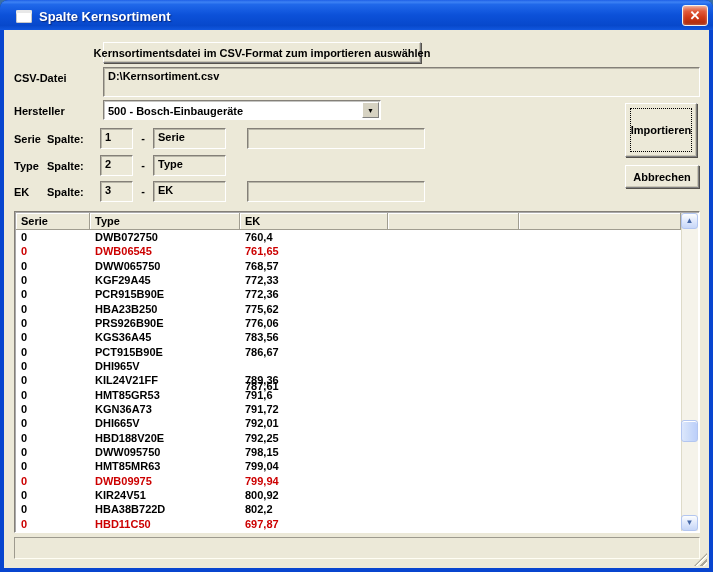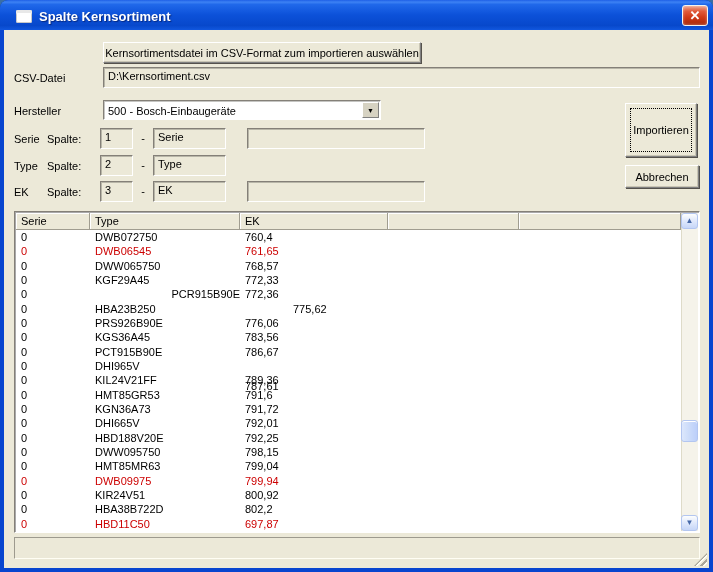--- a/index.html
+++ b/index.html
@@ -21,21 +21,21 @@
   .title-text{color:#fff;font-weight:bold;font-size:13px;margin-top:2px;
     text-shadow:1px 1px 1px rgba(0,10,60,.55);white-space:nowrap;}
   .close-btn{
     position:absolute;top:5px;right:5px;width:26px;height:21px;border-radius:3px;
     border:1px solid #f4f4f0;
     background:linear-gradient(180deg,#eda28c 0%,#e05a3a 28%,#cf3917 60%,#a72808 100%);
     color:#fff;display:flex;align-items:center;justify-content:center;
     font-size:13px;font-weight:bold;line-height:1;
     box-shadow:inset 0 0 3px rgba(255,255,255,.45);
   }
-  .client{position:absolute;left:4px;top:30px;width:705px;height:538px;background:#ece9d8;}
+  .client{position:absolute;left:4px;top:30px;width:705px;height:538px;background:#ece9d8;font-weight:bold;}
 
   .lbl{position:absolute;font-size:11px;line-height:20px;height:20px;white-space:nowrap;}
 
   .btn{
     position:absolute;background:#ece9d8;font-size:11px;
     border:1px solid #808080;border-top-color:#fff;border-left-color:#fff;
     box-shadow:1px 1px 0 #55524c, inset -1px -1px 0 #c9c5b4;
     display:flex;align-items:center;justify-content:center;white-space:nowrap;
   }
   .sunken{
@@ -118,21 +118,21 @@
     <div class="close-btn">
       <span>✕</span>
     </div>
   </div>
 
   <div class="client">
 
     <div class="btn" style="left:99px;top:12px;width:318px;height:21px;">Kernsortimentsdatei im CSV-Format zum importieren auswählen</div>
 
     <div class="lbl" style="left:10px;top:38px;">CSV-Datei</div>
-    <div class="sunken" style="left:99px;top:37px;width:597px;height:21px;">D:\Kernsortiment.csv</div>
+    <div class="sunken" style="left:99px;top:37px;width:597px;height:30px;">D:\Kernsortiment.csv</div>
 
     <div class="lbl" style="left:10px;top:71px;">Hersteller</div>
     <div class="combobox">
       <div class="combo-text">500 - Bosch-Einbaugeräte</div>
       <div class="combo-btn">
         <span>▼</span>
       </div>
     </div>
 
     <div class="lbl" style="left:10px;top:99px;">Serie</div>
@@ -187,27 +187,27 @@
             <div class="lcell" style="width: 150px;">DWW065750</div>
             <div class="lcell" style="width: 148px;">768,57</div>
           </div>
           <div class="lrow">
             <div class="lcell" style="width: 74px;">0</div>
             <div class="lcell" style="width: 150px;">KGF29A45</div>
             <div class="lcell" style="width: 148px;">772,33</div>
           </div>
           <div class="lrow">
             <div class="lcell" style="width: 74px;">0</div>
-            <div class="lcell" style="width: 150px; text-align: right;">PCR915B90E</div>
+            <div class="lcell" style="width: 150px;">PCR915B90E</div>
             <div class="lcell" style="width: 148px;">772,36</div>
           </div>
           <div class="lrow">
             <div class="lcell" style="width: 74px;">0</div>
             <div class="lcell" style="width: 150px;">HBA23B250</div>
-            <div class="lcell" style="width: 148px; margin-left: 48px;">775,62</div>
+            <div class="lcell" style="width: 148px;">775,62</div>
           </div>
           <div class="lrow">
             <div class="lcell" style="width: 74px;">0</div>
             <div class="lcell" style="width: 150px;">PRS926B90E</div>
             <div class="lcell" style="width: 148px;">776,06</div>
           </div>
           <div class="lrow">
             <div class="lcell" style="width: 74px;">0</div>
             <div class="lcell" style="width: 150px;">KGS36A45</div>
             <div class="lcell" style="width: 148px;">783,56</div>

